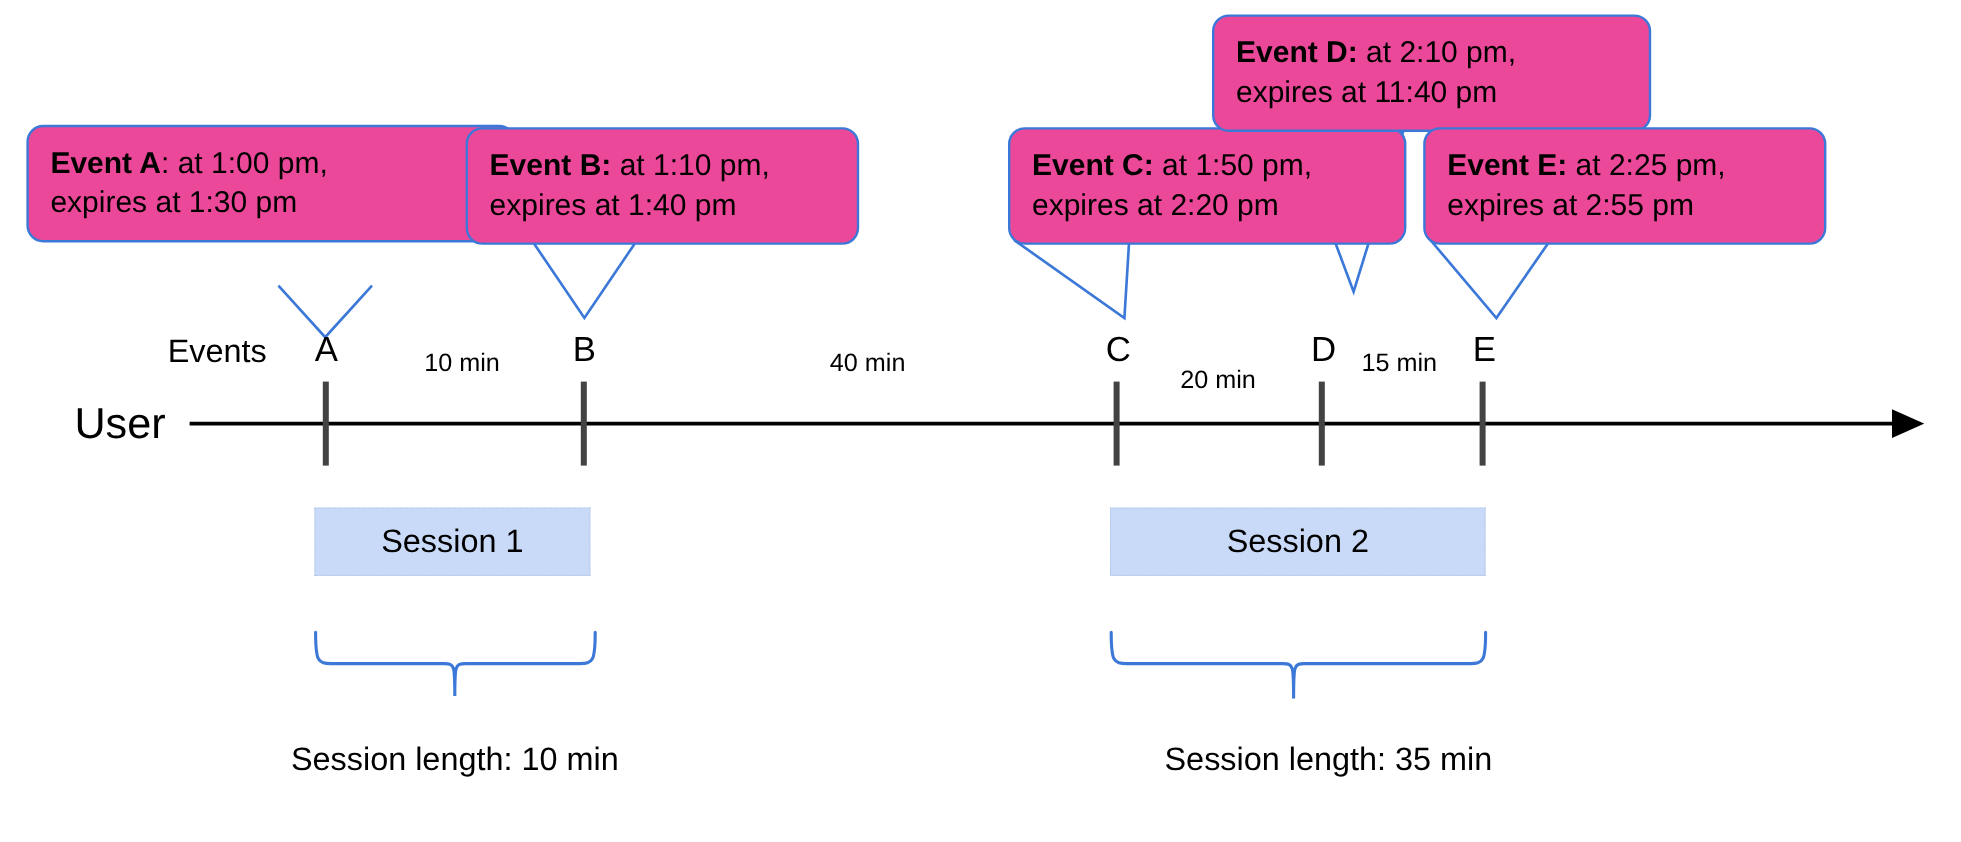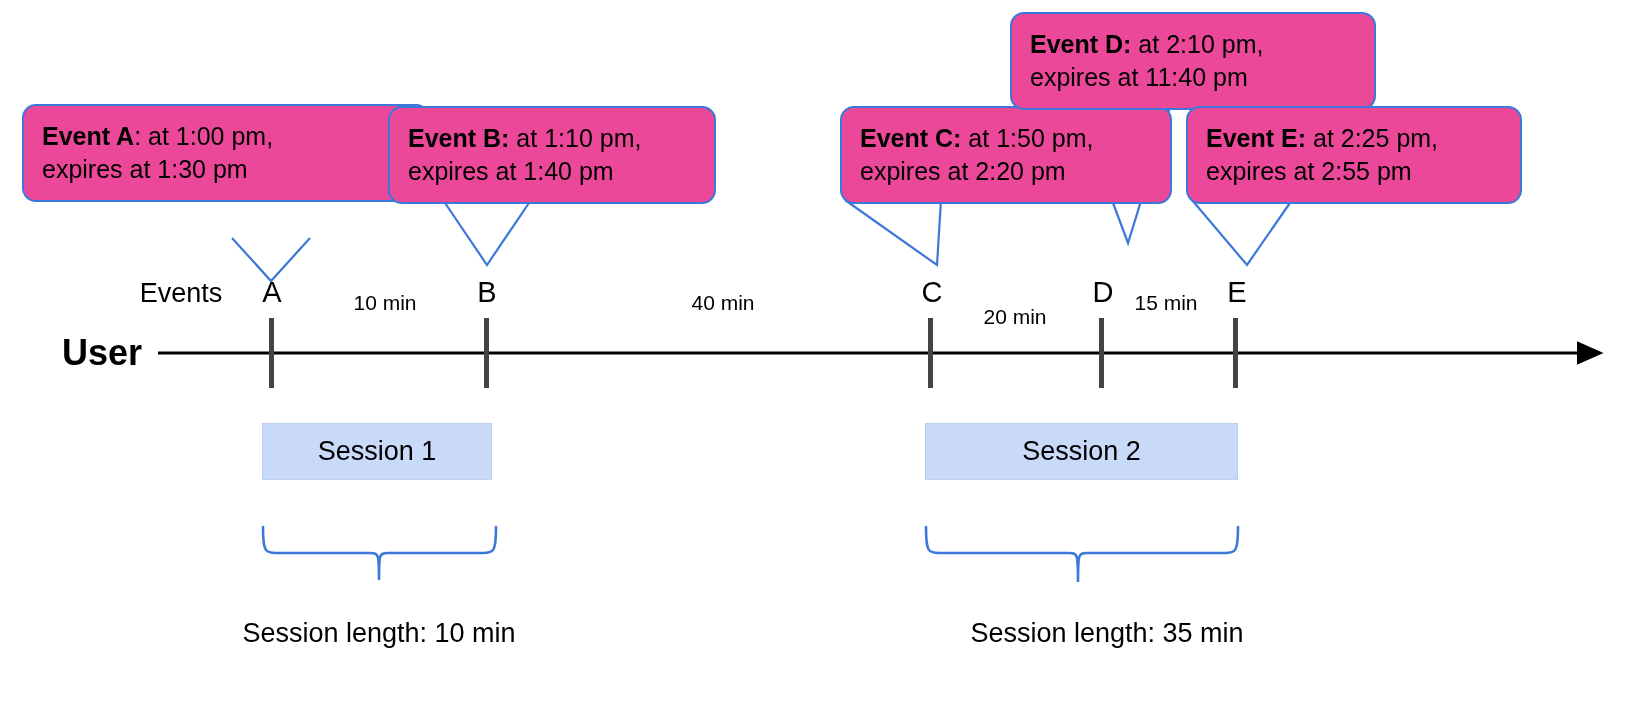--- a/index.html
+++ b/index.html
@@ -146,21 +146,21 @@
   <div class="callout-box" style="left:1010px; top:12px; width:366px;">
     <span class="ev-name"><span>Event D</span><span>:</span></span><span> at 2:10 pm,</span><br>
     <span>expires at 11:40 pm</span>
   </div>
 
   <div class="callout-box" style="left:1186px; top:106px; width:336px;">
     <span class="ev-name"><span>Event E</span><span>:</span></span><span> at 2:25 pm,</span><br>
     <span>expires at 2:55 pm</span>
   </div>
 
-  <div class="axis-label-user" style="left:62px; top:332px;font-weight:bold;">User</div>
+  <div class="axis-label-user" style="left:62px; top:332px;">User</div>
   <div class="axis-label-events" style="left:181px; top:278px;">Events</div>
 
   <div class="tick" style="left:269px; top:318px; height:70px;"></div>
   <div class="tick" style="left:484px; top:318px; height:70px;"></div>
   <div class="tick" style="left:928px; top:318px; height:70px;"></div>
   <div class="tick" style="left:1099px; top:318px; height:70px;"></div>
   <div class="tick" style="left:1233px; top:318px; height:70px;"></div>
 
   <div class="tick-label" style="left:272px; top:276px;">A</div>
   <div class="tick-label" style="left:487px; top:276px;">B</div>

